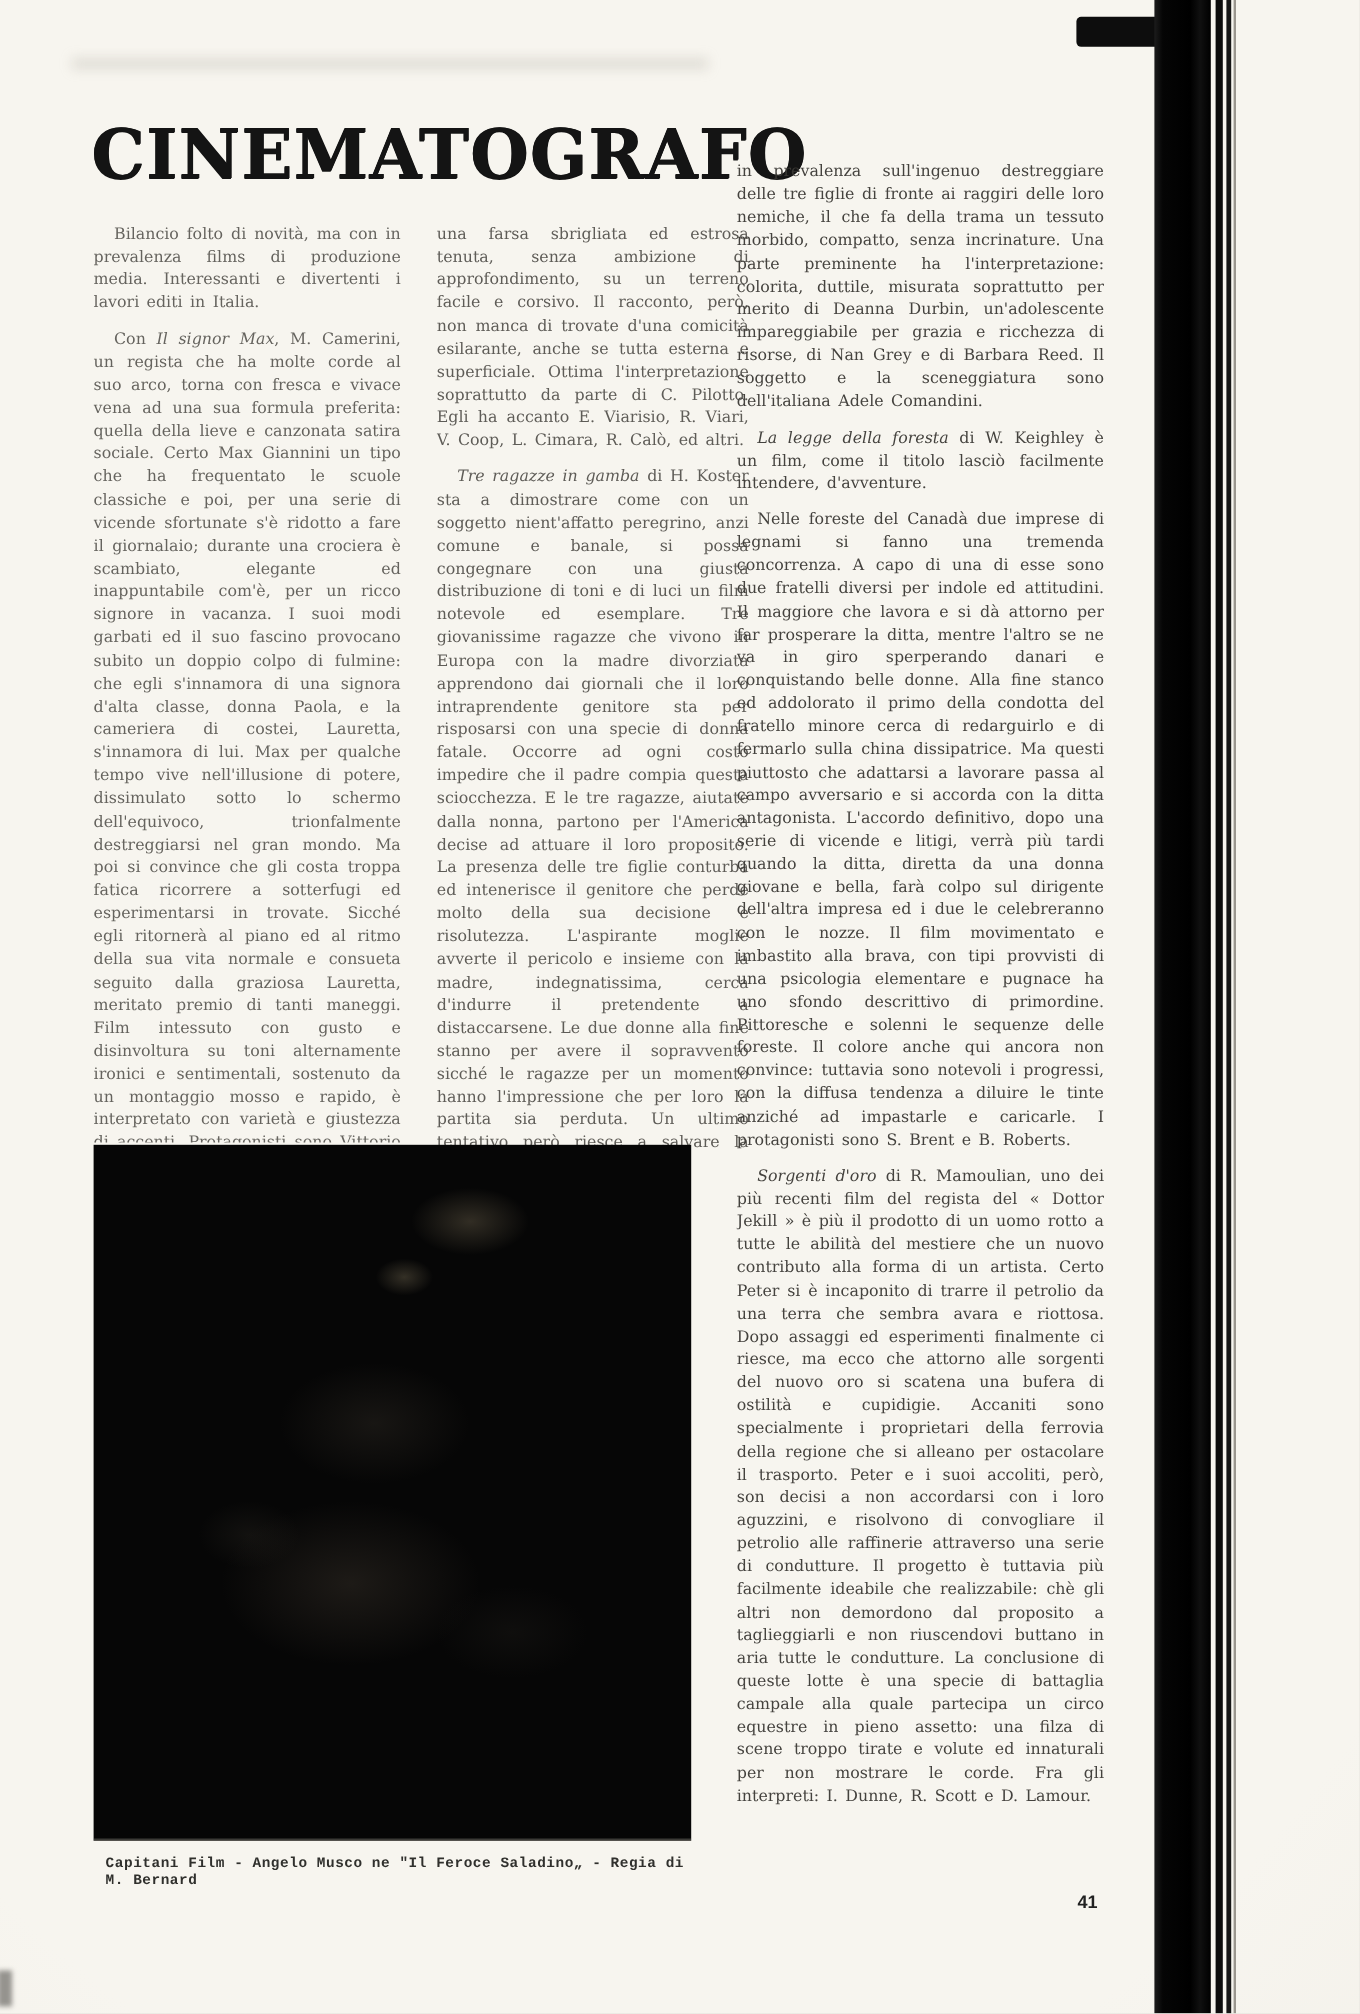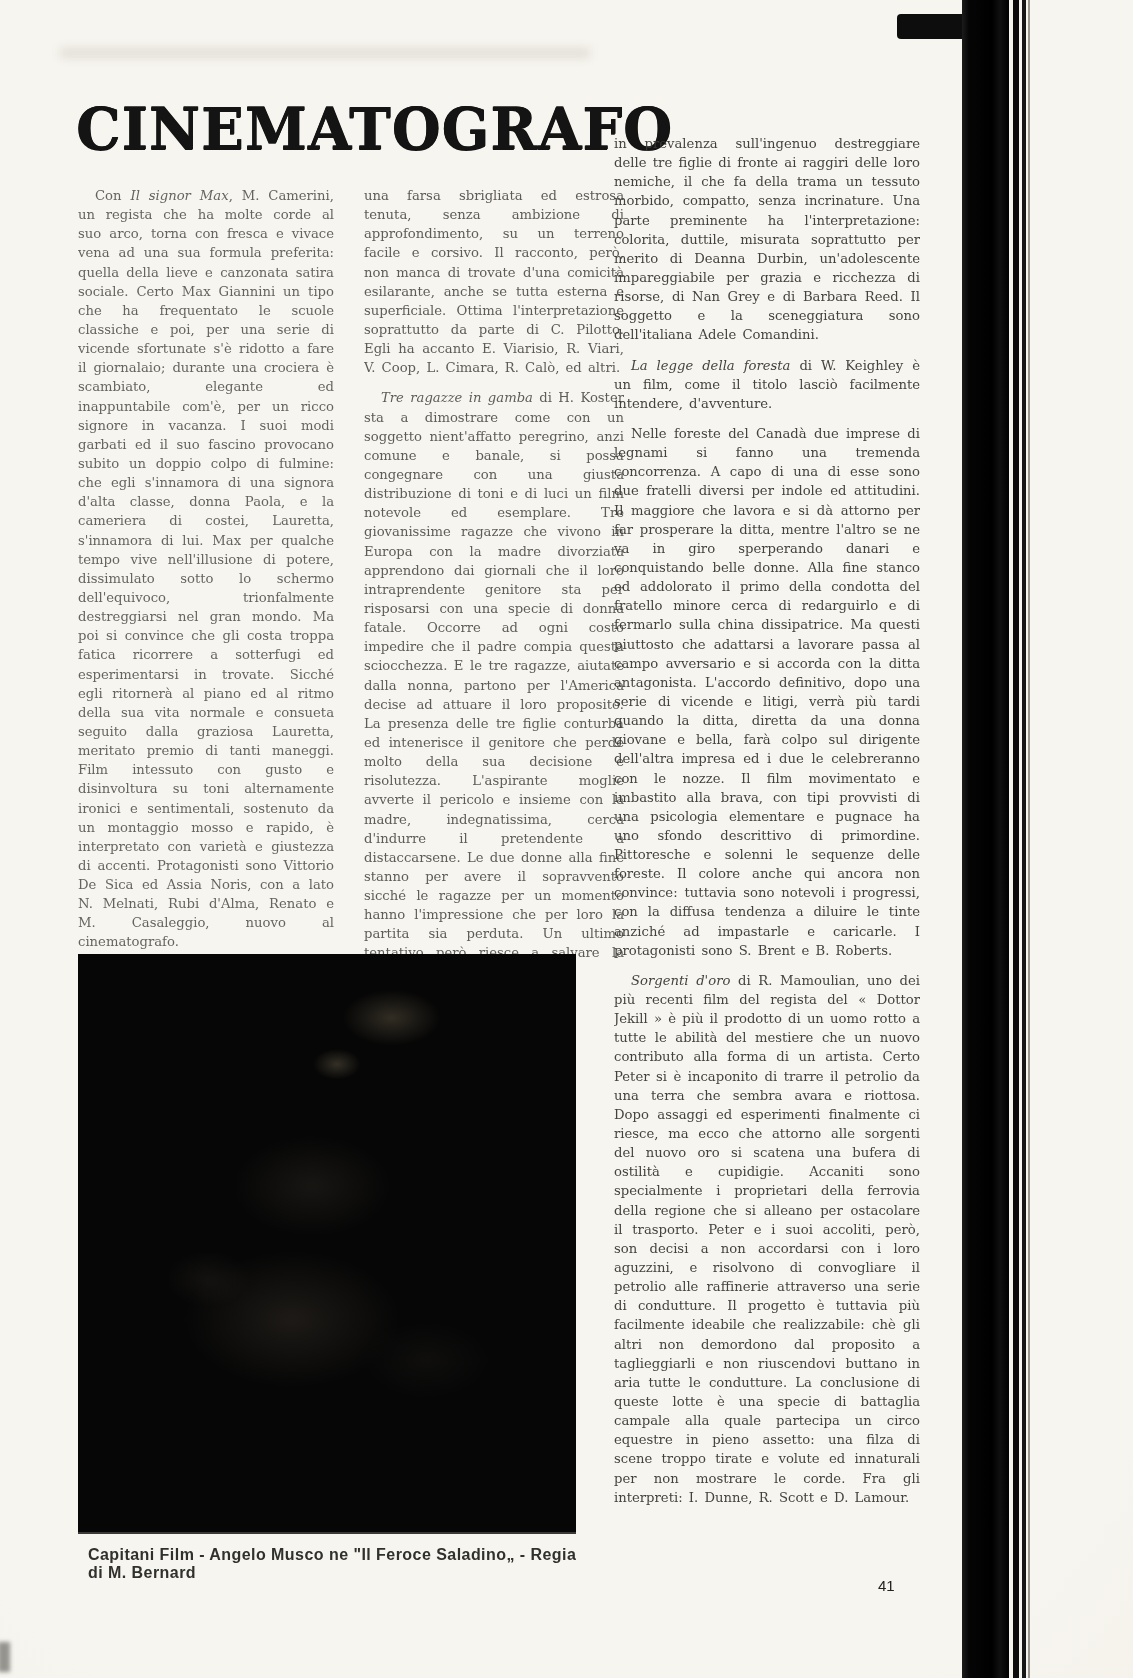--- a/index.html
+++ b/index.html
@@ -67,47 +67,48 @@
       radial-gradient(34px 22px at 52% 19%, rgba(170,155,120,0.28), transparent 70%),
       radial-gradient(110px 70px at 47% 40%, rgba(95,85,72,0.20), transparent 72%),
       radial-gradient(150px 95px at 43% 63%, rgba(112,98,82,0.22), transparent 72%),
       radial-gradient(60px 40px at 26% 56%, rgba(84,78,66,0.16), transparent 70%),
       radial-gradient(90px 55px at 70% 70%, rgba(70,64,56,0.14), transparent 70%),
       #060606;
     box-shadow: inset 0 -2px 0 rgba(220,215,200,0.25);
   }
   .caption {
     position:absolute; left:88px; top:1546px; width:500px;
-    font-family:Liberation Sans, sans-serif; font-weight:bold;
-    font-size:16px; letter-spacing:0.45px; color:#30302d;
+    font-family:Liberation Mono, monospace; font-weight:bold;
+    font-size:12px; letter-spacing:0.45px; color:#30302d;
     filter: blur(0.25px);
   }
   .page-number {
-    position:absolute; left:878px; top:1577px;
-    font-family:"Liberation Sans", sans-serif; font-weight:normal;
+    position:absolute; left:898px; top:1577px;
+    font-family:"Liberation Sans", sans-serif; font-weight:bold;
     font-size:15px; color:#222;
   }
 </style>
 </head>
 <body>
 
 <div class="page">
 
   <div class="shadow-top-left"></div>
   <div class="smudge-top"></div>
   <div class="mark-top-right"></div>
   <div class="edge-band band-a"></div>
   <div class="edge-band band-b"></div>
   <div class="edge-band band-c"></div>
   <div class="edge-band band-d"></div>
   <div class="mark-bottom-left"></div>
 
   <div class="masthead">CINEMATOGRAFO</div>
 
   <div class="col col-1">
+      <p class="indent"><span>Bilancio folto di novità, ma con in prevalenza films di produzione media. Interessanti e divertenti i lavori editi in Italia.</span></p>
       <p class="indent"><span>Con </span><em>Il signor Max</em><span>, M. Camerini, un regista che ha molte corde al suo arco, torna con fresca e vivace vena ad una sua formula preferita: quella della lieve e canzonata satira sociale. Certo Max Giannini un tipo che ha frequentato le scuole classiche e poi, per una serie di vicende sfortunate s'è ridotto a fare il giornalaio; durante una crociera è scambiato, elegante ed inappuntabile com'è, per un ricco signore in vacanza. I suoi modi garbati ed il suo fascino provocano subito un doppio colpo di fulmine: che egli s'innamora di una signora d'alta classe, donna Paola, e la cameriera di costei, Lauretta, s'innamora di lui. Max per qualche tempo vive nell'illusione di potere, dissimulato sotto lo schermo dell'equivoco, trionfalmente destreggiarsi nel gran mondo. Ma poi si convince che gli costa troppa fatica ricorrere a sotterfugi ed esperimentarsi in trovate. Sicché egli ritornerà al piano ed al ritmo della sua vita normale e consueta seguito dalla graziosa Lauretta, meritato premio di tanti maneggi. Film intessuto con gusto e disinvoltura su toni alternamente ironici e sentimentali, sostenuto da un montaggio mosso e rapido, è interpretato con varietà e giustezza di accenti. Protagonisti sono Vittorio De Sica ed Assia Noris, con a lato N. Melnati, Rubi d'Alma, Renato e M. Casaleggio, nuovo al cinematografo.</span></p>
     </div>
   <div class="col col-2">
       <p class=""><span>una farsa sbrigliata ed estrosa tenuta, senza ambizione di approfondimento, su un terreno facile e corsivo. Il racconto, però, non manca di trovate d'una comicità esilarante, anche se tutta esterna e superficiale. Ottima l'interpretazione soprattutto da parte di C. Pilotto. Egli ha accanto E. Viarisio, R. Viari, V. Coop, L. Cimara, R. Calò, ed altri.</span></p>
       <p class="indent"><em>Tre ragazze in gamba</em><span> di H. Koster sta a dimostrare come con un soggetto nient'affatto peregrino, anzi comune e banale, si possa congegnare con una giusta distribuzione di toni e di luci un film notevole ed esemplare. Tre giovanissime ragazze che vivono in Europa con la madre divorziata apprendono dai giornali che il loro intraprendente genitore sta per risposarsi con una specie di donna fatale. Occorre ad ogni costo impedire che il padre compia questa sciocchezza. E le tre ragazze, aiutate dalla nonna, partono per l'America decise ad attuare il loro proposito. La presenza delle tre figlie conturba ed intenerisce il genitore che perde molto della sua decisione e risolutezza. L'aspirante moglie avverte il pericolo e insieme con la madre, indegnatissima, cerca d'indurre il pretendente a distaccarsene. Le due donne alla fine stanno per avere il sopravvento sicché le ragazze per un momento hanno l'impressione che per loro la partita sia perduta. Un ultimo tentativo però riesce a salvare la situazione. Ed esso è compiuto dalla più piccola che fugge di casa e generando lo scompiglio e l'orgasmo nell'animo del padre giunge a mandare a monte le nozze. Il film, che pullula di trovate e d'argute situazioni, è impostato</span></p>
     </div>
   <div class="col col-3">
       <p class=""><span>in prevalenza sull'ingenuo destreggiare delle tre figlie di fronte ai raggiri delle loro nemiche, il che fa della trama un tessuto morbido, compatto, senza incrinature. Una parte preminente ha l'interpretazione: colorita, duttile, misurata soprattutto per merito di Deanna Durbin, un'adolescente impareggiabile per grazia e ricchezza di risorse, di Nan Grey e di Barbara Reed. Il soggetto e la sceneggiatura sono dell'italiana Adele Comandini.</span></p>
       <p class="indent"><em>La legge della foresta</em><span> di W. Keighley è un film, come il titolo lasciò facilmente intendere, d'avventure.</span></p>
       <p class="indent"><span>Nelle foreste del Canadà due imprese di legnami si fanno una tremenda concorrenza. A capo di una di esse sono due fratelli diversi per indole ed attitudini. Il maggiore che lavora e si dà attorno per far prosperare la ditta, mentre l'altro se ne va in giro sperperando danari e conquistando belle donne. Alla fine stanco ed addolorato il primo della condotta del fratello minore cerca di redarguirlo e di fermarlo sulla china dissipatrice. Ma questi piuttosto che adattarsi a lavorare passa al campo avversario e si accorda con la ditta antagonista. L'accordo definitivo, dopo una serie di vicende e litigi, verrà più tardi quando la ditta, diretta da una donna giovane e bella, farà colpo sul dirigente dell'altra impresa ed i due le celebreranno con le nozze. Il film movimentato e imbastito alla brava, con tipi provvisti di una psicologia elementare e pugnace ha uno sfondo descrittivo di primordine. Pittoresche e solenni le sequenze delle foreste. Il colore anche qui ancora non convince: tuttavia sono notevoli i progressi, con la diffusa tendenza a diluire le tinte anziché ad impastarle e caricarle. I protagonisti sono S. Brent e B. Roberts.</span></p>

